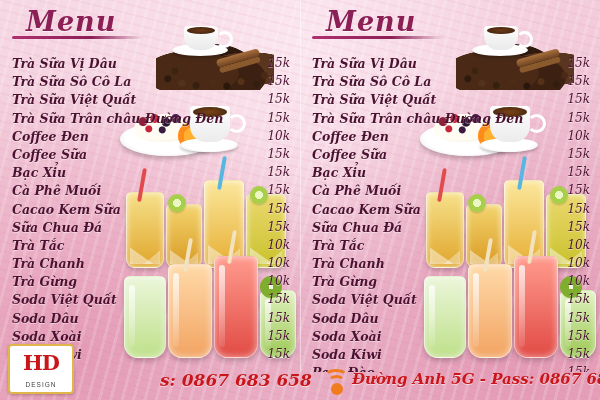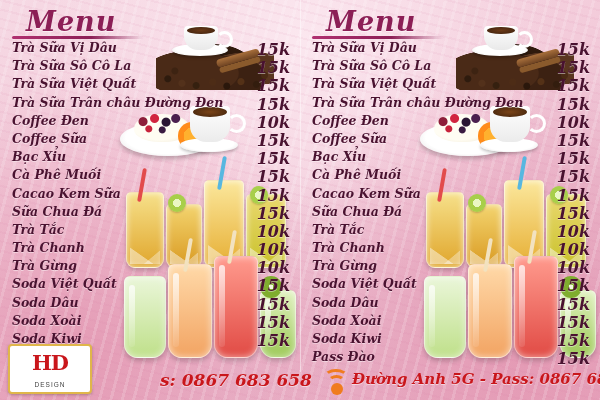--- a/index.html
+++ b/index.html
@@ -46,41 +46,41 @@
     letter-spacing:1px;
     text-shadow:0 1px 0 rgba(255,255,255,.6);
   }
   .title-underline{
     position:absolute;top:36px;left:12px;width:132px;height:3px;
     background:linear-gradient(90deg,#b03070,#8c1f56 60%,rgba(140,31,86,0));
     border-radius:2px;
   }
 
   .items{
-    position:absolute;top:40px;left:12px;width:278px;
+    position:absolute;top:56px;left:12px;width:278px;
   }
   .row{
     position:relative;height:18.2px;
   }
   .name{
     position:absolute;left:0;top:0;
     font-family:"DejaVu Serif",serif;
     font-style:italic;
     font-weight:700;
     font-size:12.5px;
     color:#4a1230;
     white-space:nowrap;
     text-shadow:0 1px 0 rgba(255,255,255,.45);
   }
   .price{
     position:absolute;right:0;top:0;
     font-family:"DejaVu Serif",serif;
     font-style:italic;
-    font-weight:700;
-    font-size:16px;
+    font-weight:400;
+    font-size:12px;
     color:#4a1230;
     text-shadow:0 1px 0 rgba(255,255,255,.45);
     text-align:center;
   }
 
   
   .photos{position:absolute;left:120px;top:14px;width:175px;height:330px;}
 
   
   .beans{
@@ -228,21 +228,20 @@
   }
 
   
   .footer{
     position:absolute;left:0;bottom:0;width:600px;height:58px;
   }
   .logo-box{
     position:absolute;left:8px;bottom:6px;width:62px;height:46px;
     background:#ffffff;border:2px solid #e0b64a;border-radius:4px;
     box-shadow:0 1px 3px rgba(0,0,0,.25);
-    padding-left:18px;
   }
   .logo-box .hd{
     position:absolute;left:0;right:0;top:4px;text-align:center;
     font-family:"DejaVu Serif",serif;font-weight:700;font-size:21px;
     color:#c9161b;letter-spacing:-1px;
   }
   .logo-box .design{
     position:absolute;left:0;right:0;bottom:4px;text-align:center;
     font-size:6.5px;letter-spacing:1px;color:#444;
   }

